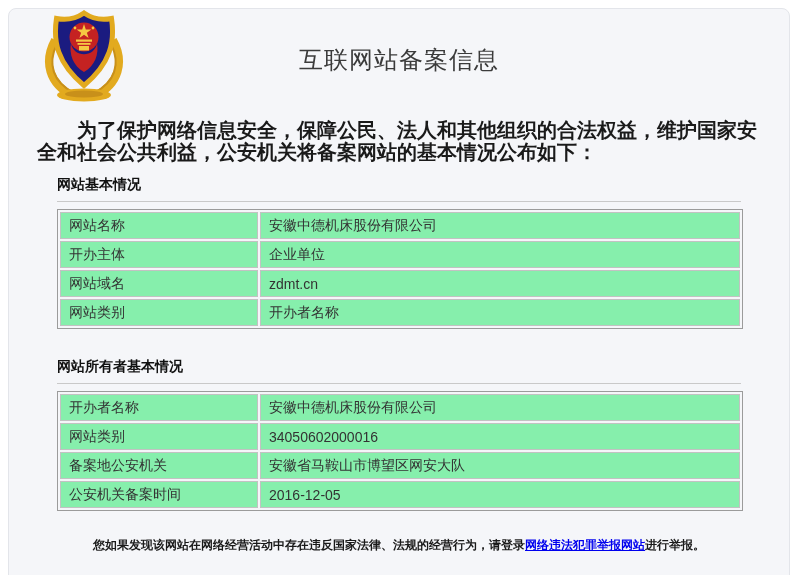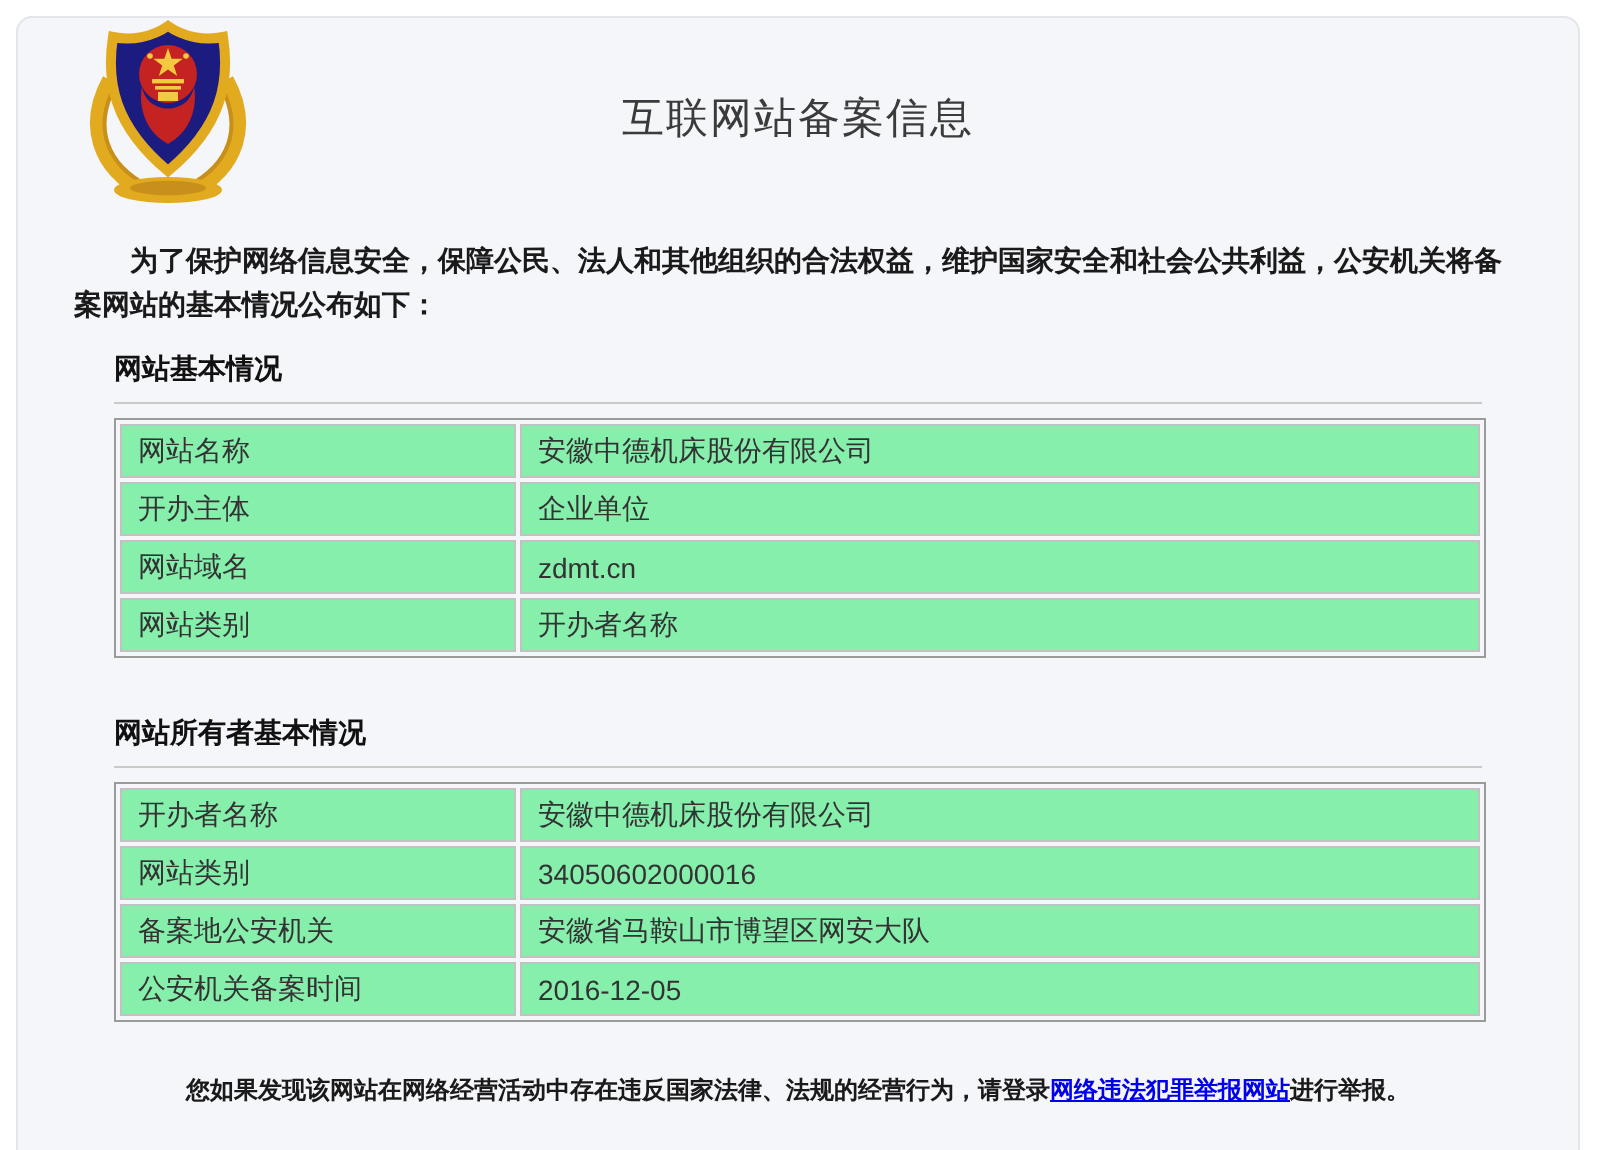--- a/index.html
+++ b/index.html
@@ -26,29 +26,29 @@
     top: 1px;
     left: 34px;
     width: 82px;
     height: 92px;
   }
   .badge svg { width: 100%; height: 100%; display: block; }
   .title {
     margin: 0;
     padding-top: 36px;
     text-align: center;
-    font-size: 21px;
+    font-size: 24px;
     line-height: 30px;
     font-weight: 400;
     color: #3b3b3b;
     letter-spacing: 1px;
   }
   .intro {
     margin: 44px 28px 0 28px;
-    font-size: 14px;
+    font-size: 20px;
     line-height: 22px;
     font-weight: bold;
     color: #1a1a1a;
     text-indent: 2em;
   }
   .section-heading {
     margin: 12px 0 0 48px;
     font-size: 14px;
     line-height: 19px;
     font-weight: bold;

